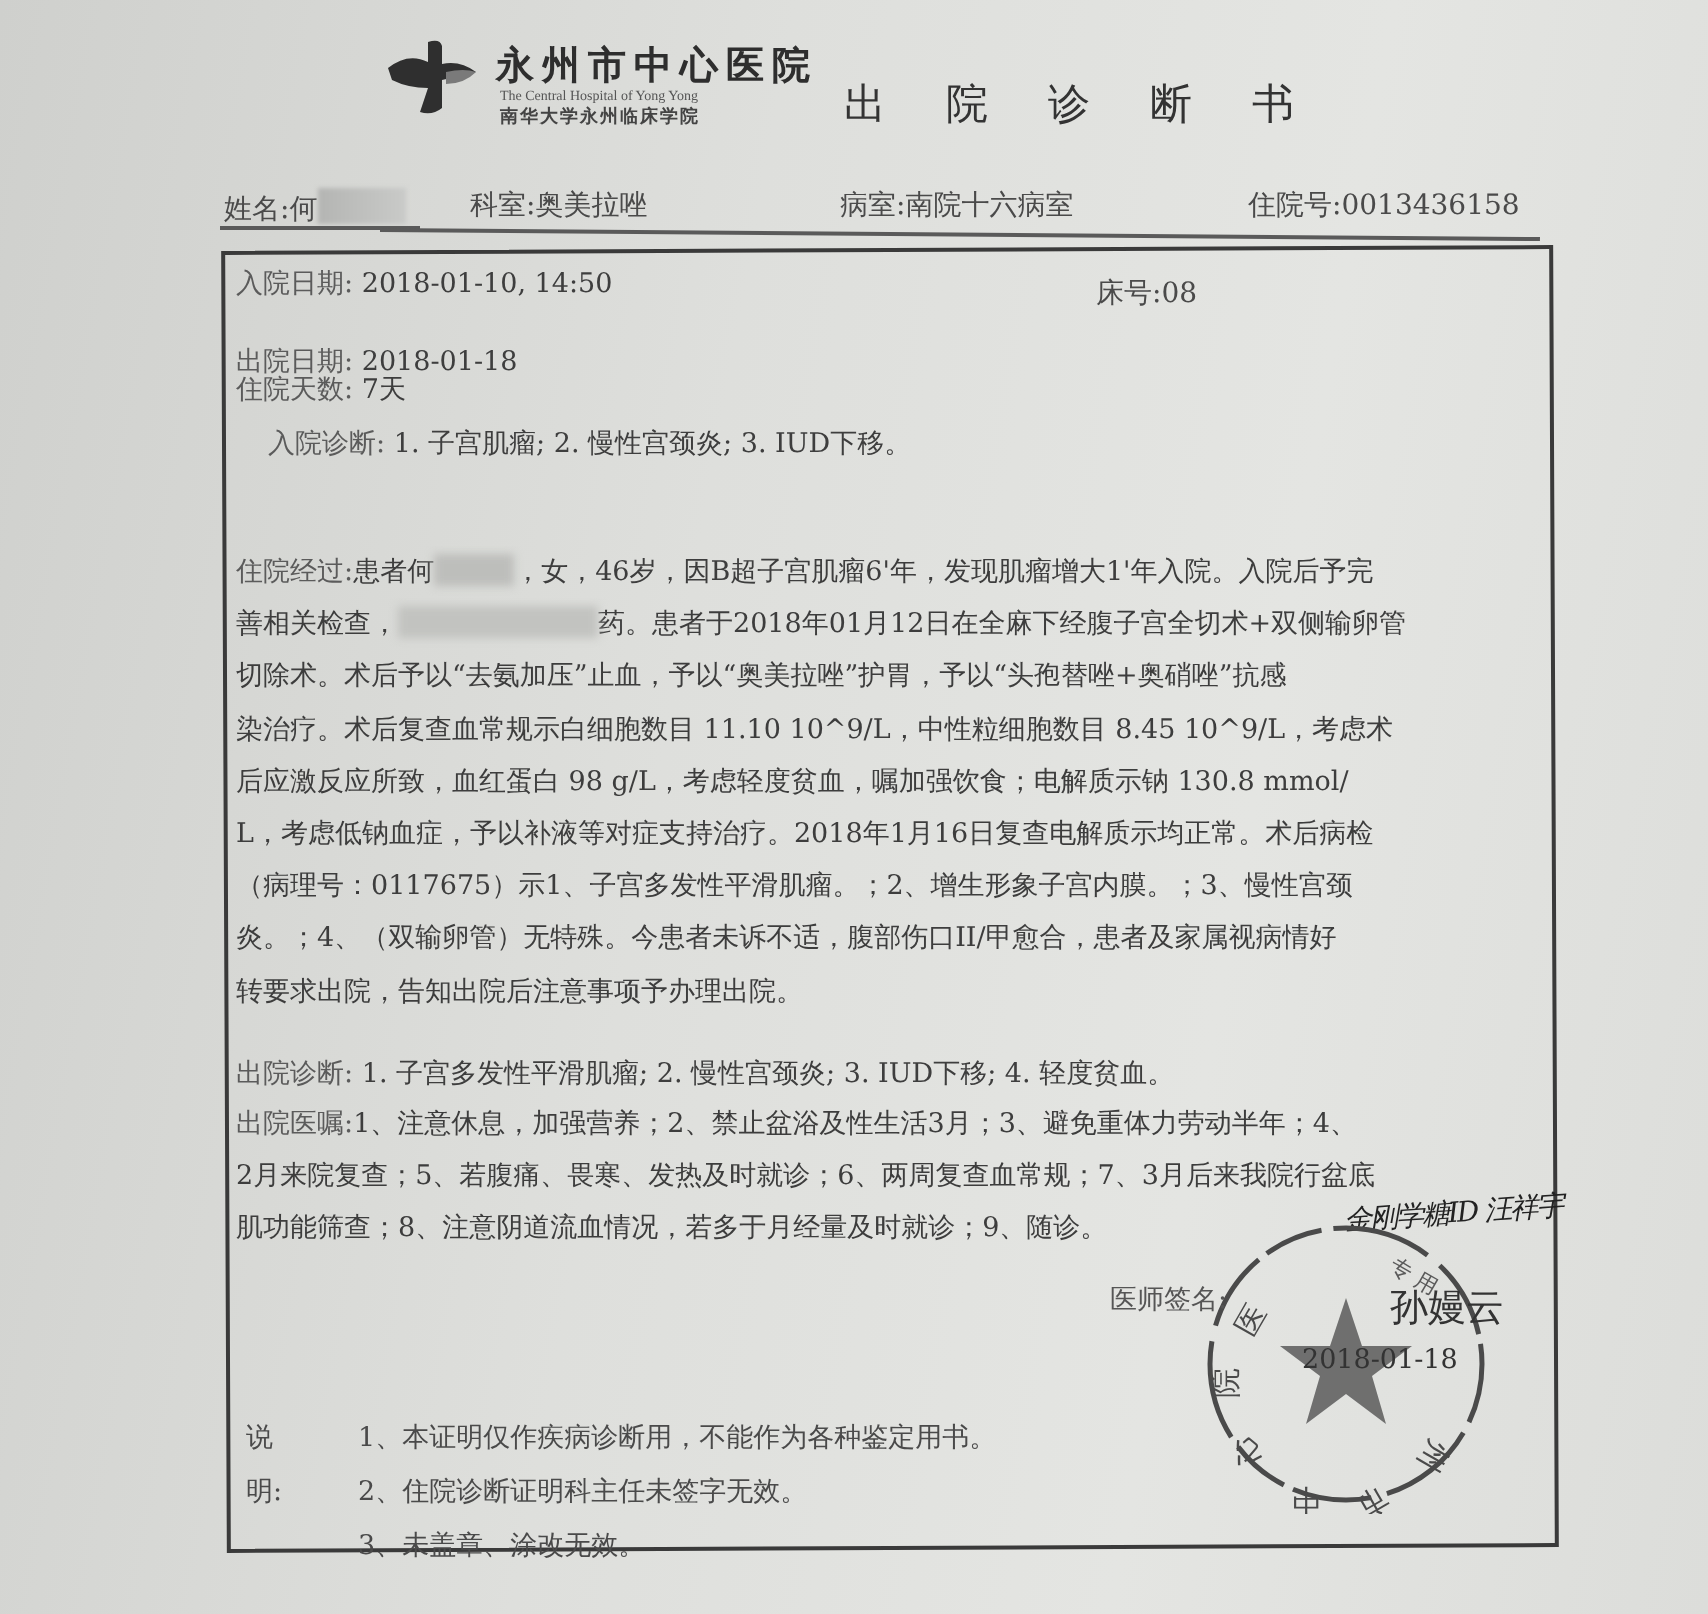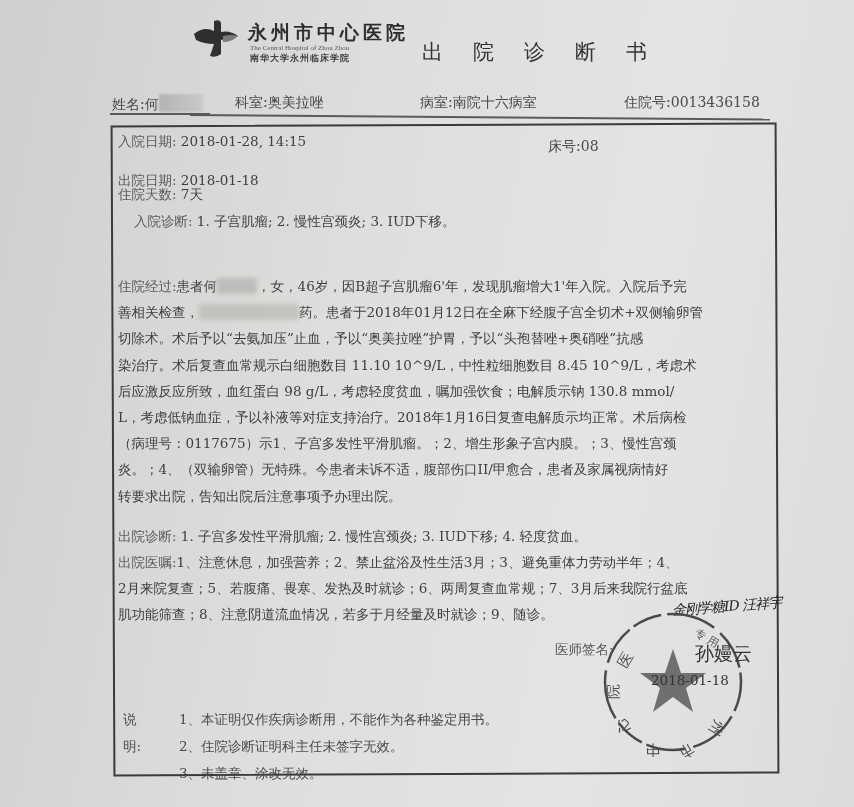--- a/index.html
+++ b/index.html
@@ -81,21 +81,21 @@
 </head>
 <body>
 
 <div class="page">
 
   <svg class="logo" viewBox="0 0 50 42">
     <path d="M4 16 Q14 8 24 13 L24 3 Q30 1 31 5 L31 14 Q40 12 48 18 Q40 20 31 22 L31 36 Q26 40 20 38 L24 26 Q14 26 6 22 Z" fill="#2f2f2f"></path>
     <path d="M33 18 Q42 16 48 18 Q42 24 33 24 Z" fill="#7a7a7a"></path>
   </svg>
   <div class="hosp-name">永州市中心医院</div>
-  <div class="hosp-en">The Central Hospital of Zhou Zhou</div>
+  <div class="hosp-en">The Central Hospital of Yong Yong</div>
   <div class="hosp-sub">南华大学永州临床学院</div>
   <div class="doc-title">出院诊断书</div>
 
   <div class="info-row info-name">
     <span>姓名:</span><span>何</span><span class="blur"></span>
   </div>
   <div class="uline" style="left:110px; top:113px; width:100px;"></div>
   <div class="info-row info-dept">
     <span>科室:</span><span>奥美拉唑</span>
   </div>
@@ -107,21 +107,21 @@
   </div>
   <div class="info-row info-adm">
     <span>住院号:</span><span>0013436158</span>
   </div>
   <div class="uline" style="left:190px; top:114px; width:580px; transform: rotate(0.45deg); transform-origin:left;"></div>
 
   <div class="box"></div>
 
   <div class="line" style="top:133px;">
     <span class="lbl">入院日期:</span>
-    <span>2018-01-28, 14:15</span>
+    <span>2018-01-10, 14:50</span>
   </div>
   <div class="line" style="top:172px;">
     <span class="lbl">出院日期:</span>
     <span>2018-01-18</span>
   </div>
   <div class="line" style="top:186px;">
     <span class="lbl">住院天数:</span>
     <span>7天</span>
   </div>
   <div class="line" style="top:213px;margin-left:16px;">

